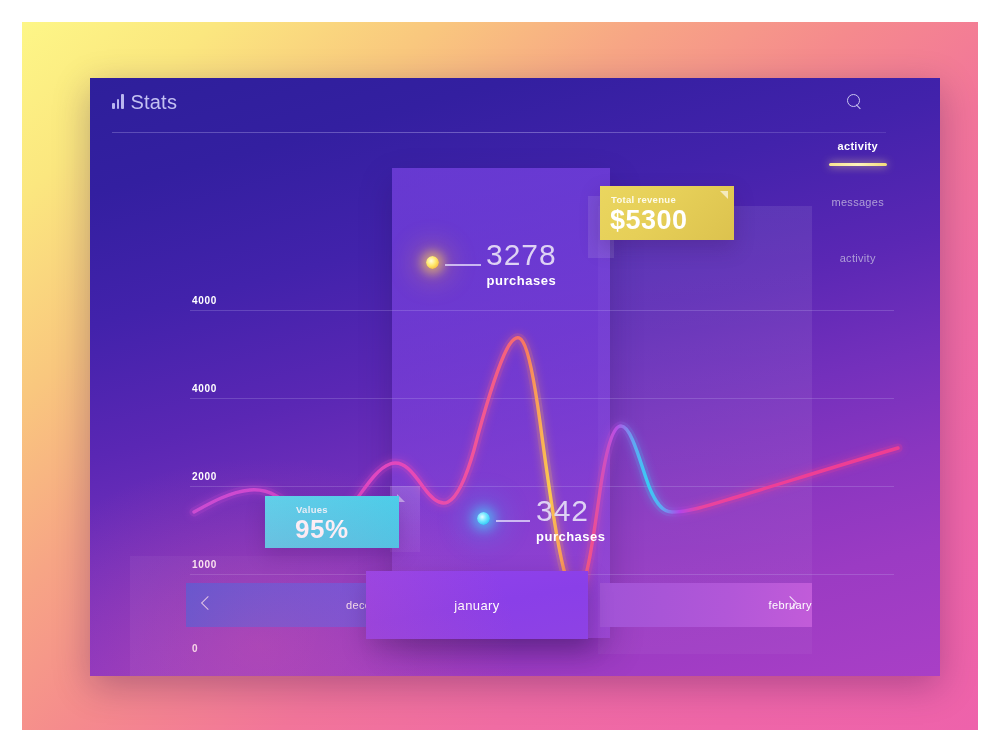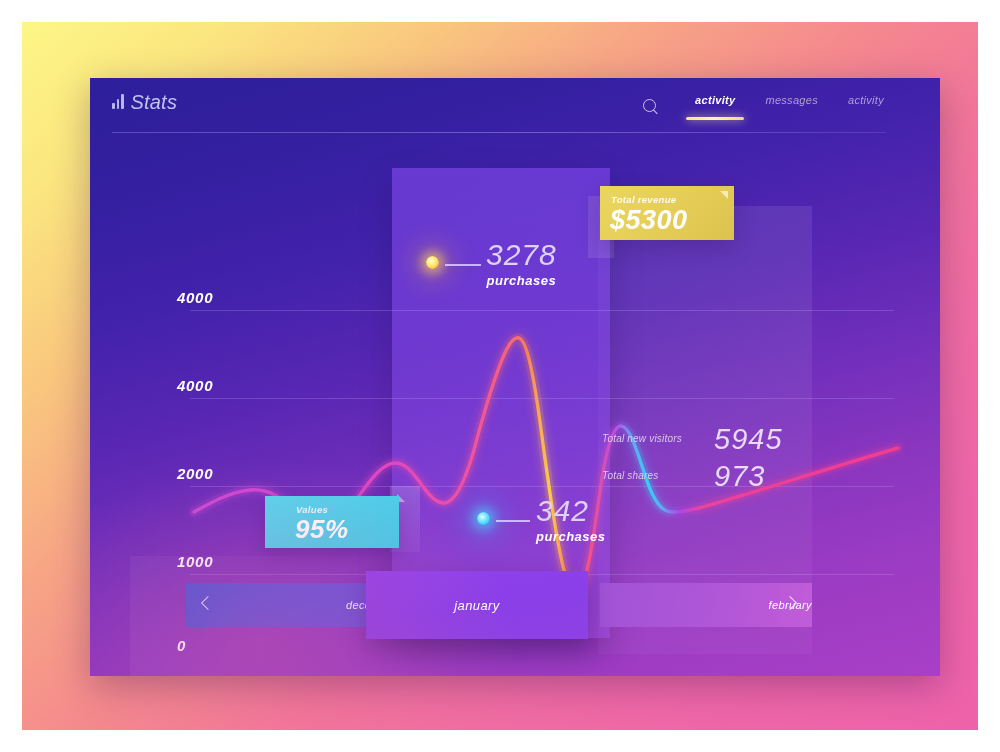--- a/index.html
+++ b/index.html
@@ -51,21 +51,20 @@
       linear-gradient(165deg,
         #2e1f9b 0%,
         #331fa0 14%,
         #4222ab 30%,
         #5a27b4 46%,
         #7430bc 60%,
         #8a36c0 72%,
         #9b3bc3 84%,
         #a93fc6 100%);
     box-shadow: 0 10px 34px rgba(40, 10, 80, 0.30);
-    font-style: italic;
   }
   
   #panel::after {
     content: "";
     position: absolute;
     left: -90px; bottom: -160px;
     width: 520px; height: 380px;
     background: radial-gradient(ellipse at center, rgba(226,90,160,0.34) 0%, rgba(226,90,160,0) 70%);
     pointer-events: none;
   }
@@ -114,20 +113,21 @@
     letter-spacing: 0.2px;
     line-height: 20px;
   }
 
   #nav {
     position: absolute;
     right: 24px; top: 16px;
     display: flex;
     align-items: center;
     gap: 30px;
+    flex-direction: column;
   }
   #nav .search {
     width: 16px; height: 16px;
     position: relative;
     margin-right: 6px;
     cursor: pointer;
   }
   #nav .search span {
     position: absolute;
     left: 0; top: 0;
@@ -203,22 +203,22 @@
   }
   .gridline {
     position: absolute;
     left: 100px;
     width: 704px;
     height: 1px;
     background: rgba(205,195,245,0.22);
   }
   .ytick {
     position: absolute;
-    left: 87px;
-    font-size: 15px;
+    left: 102px;
+    font-size: 10px;
     font-weight: bold;
     color: #ffffff;
     letter-spacing: 0.7px;
     transform: translateY(-100%);
     padding-bottom: 4px;
     text-align: center;
   }
 
   
   #curve {
@@ -553,30 +553,20 @@
     </div>
 
     <div id="card-values-shadow">
       <div class="corner"></div>
     </div>
     <div id="card-values">
       <div class="clabel">Values</div>
       <div class="cvalue">95%</div>
     </div>
 
-    <div id="side-stats">
-      <div class="stat-row">
-        <div class="sl">Total new visitors</div>
-        <div class="sv">5945</div>
-      </div>
-      <div class="stat-row">
-        <div class="sl">Total shares</div>
-        <div class="sv">973</div>
-      </div>
-    </div>
 
     <div id="monthbar">
       <div class="month" id="month-prev-wrap">
         <div class="chev" id="chev-left"></div>
         <span>december</span>
       </div>
       <div class="month" id="month-next-wrap">
         <span>february</span>
         <div class="chev" id="chev-right"></div>
       </div>

